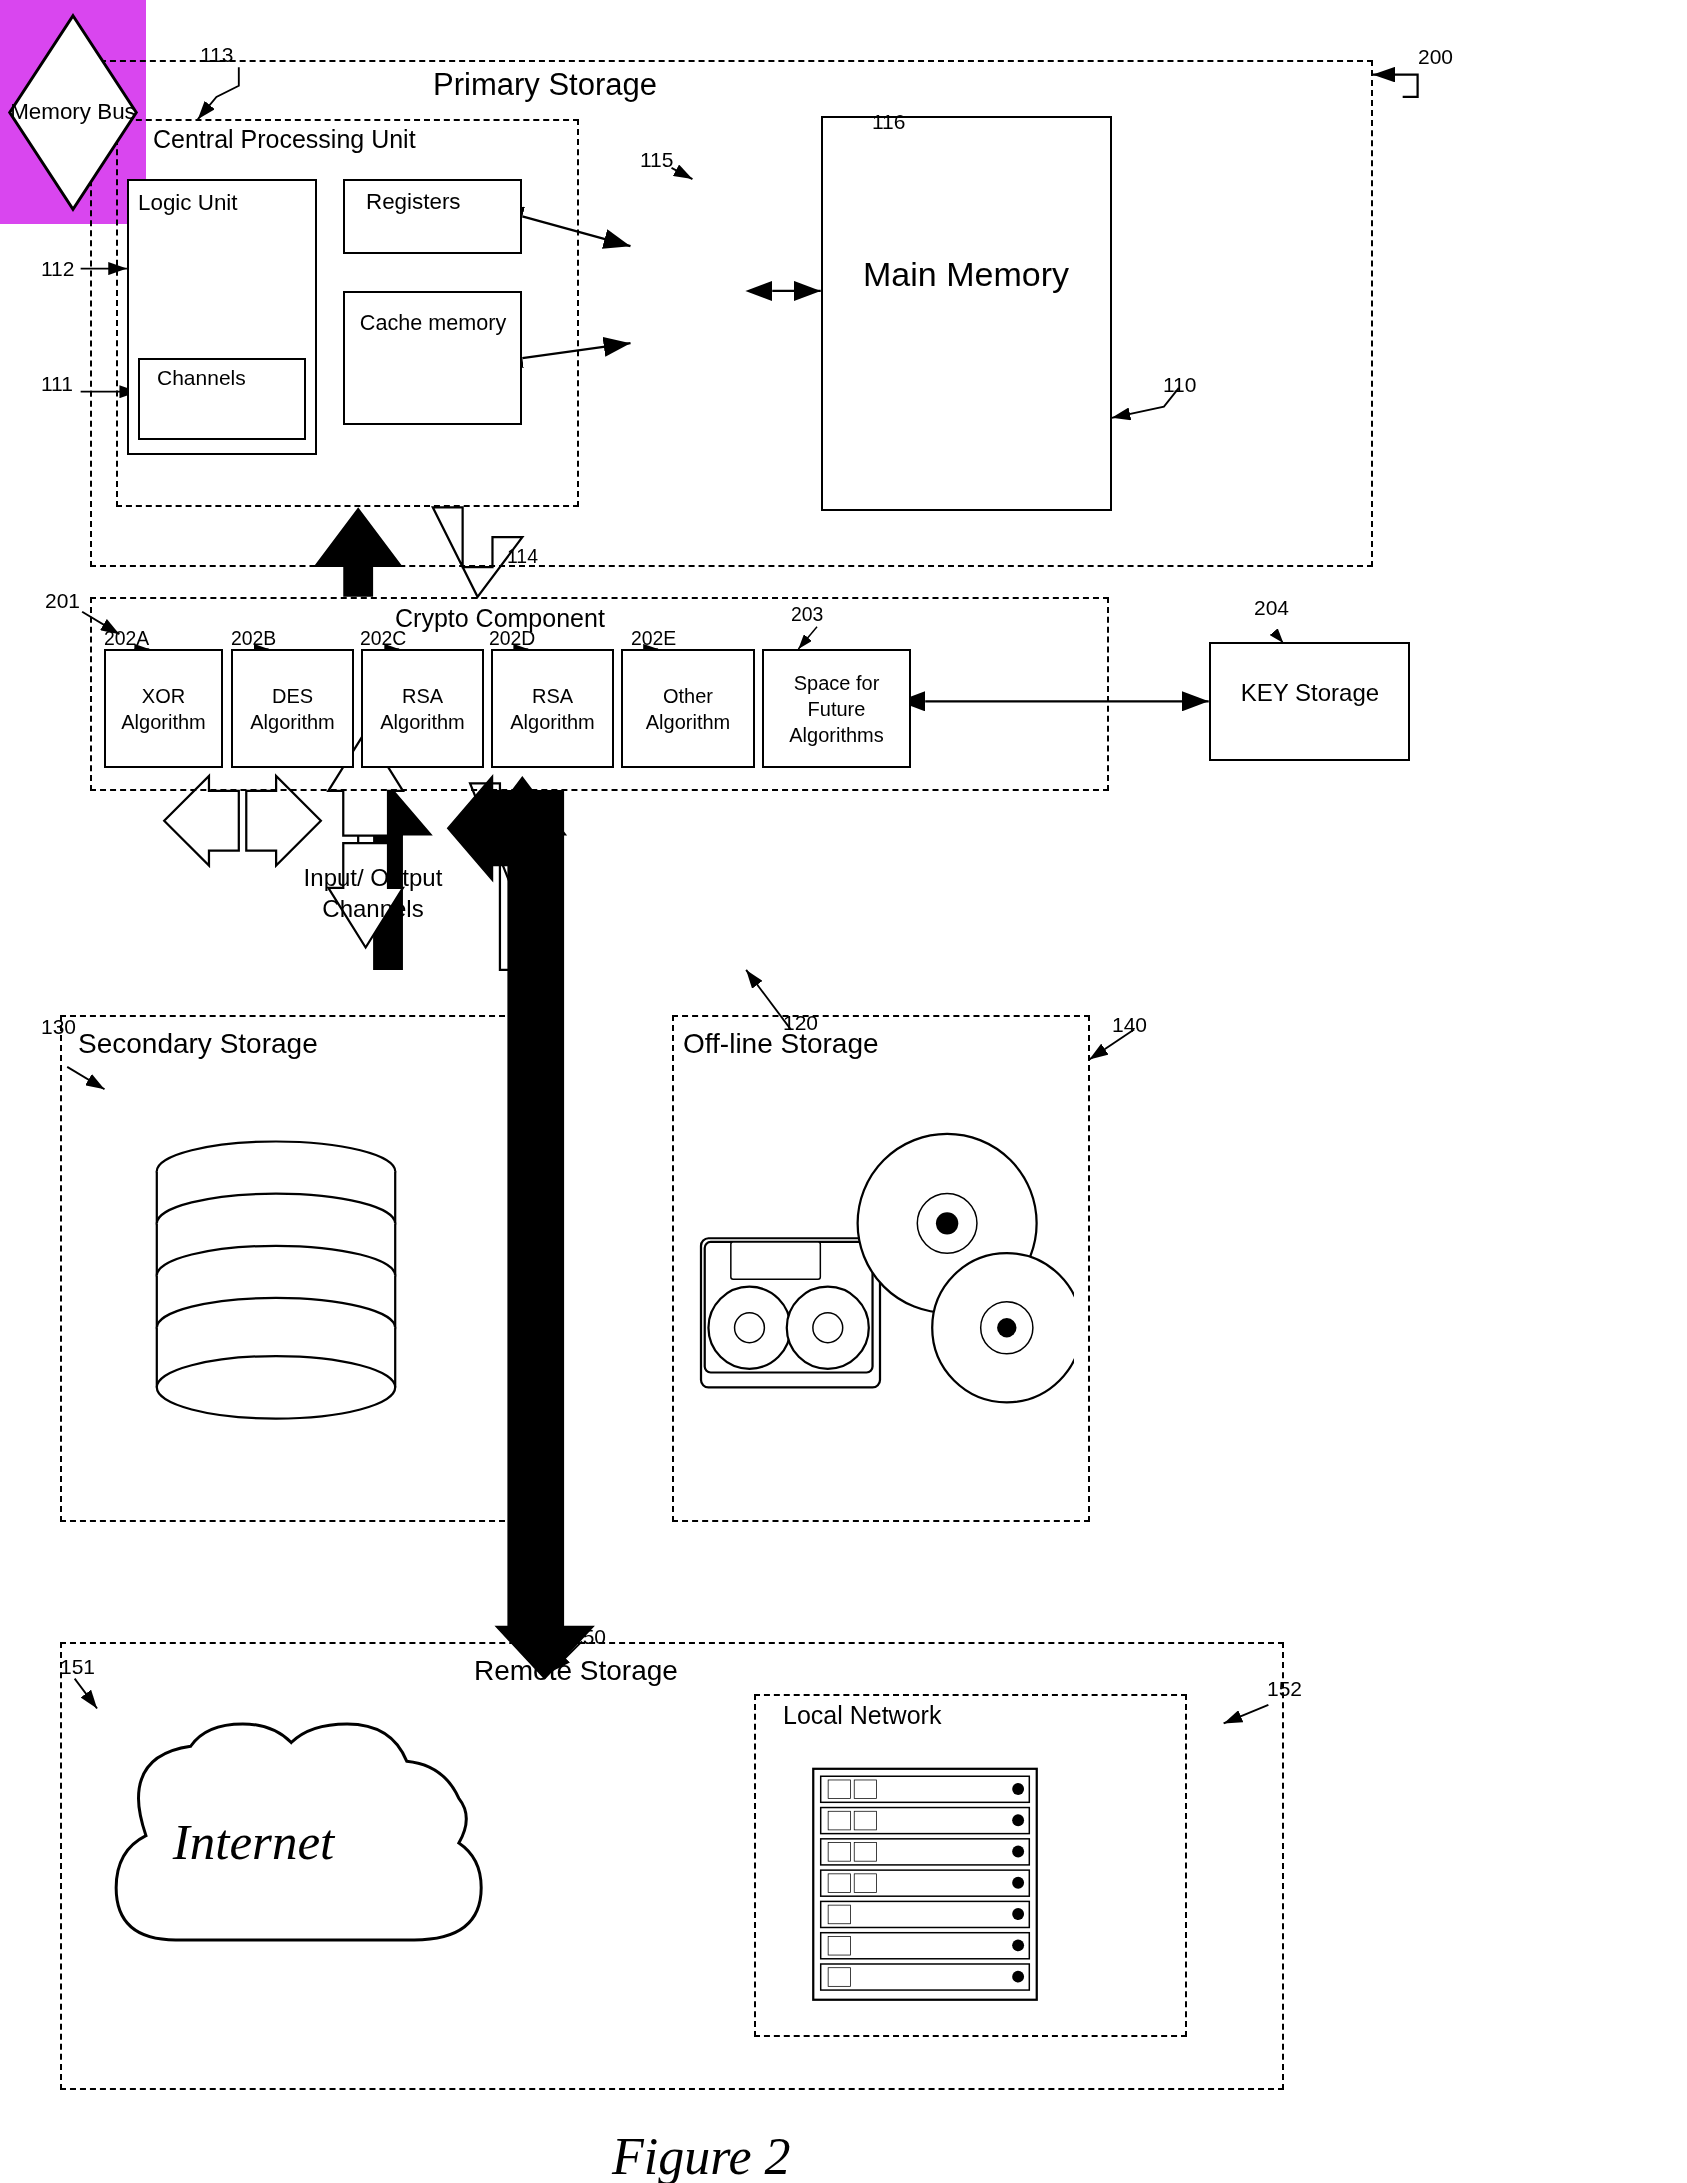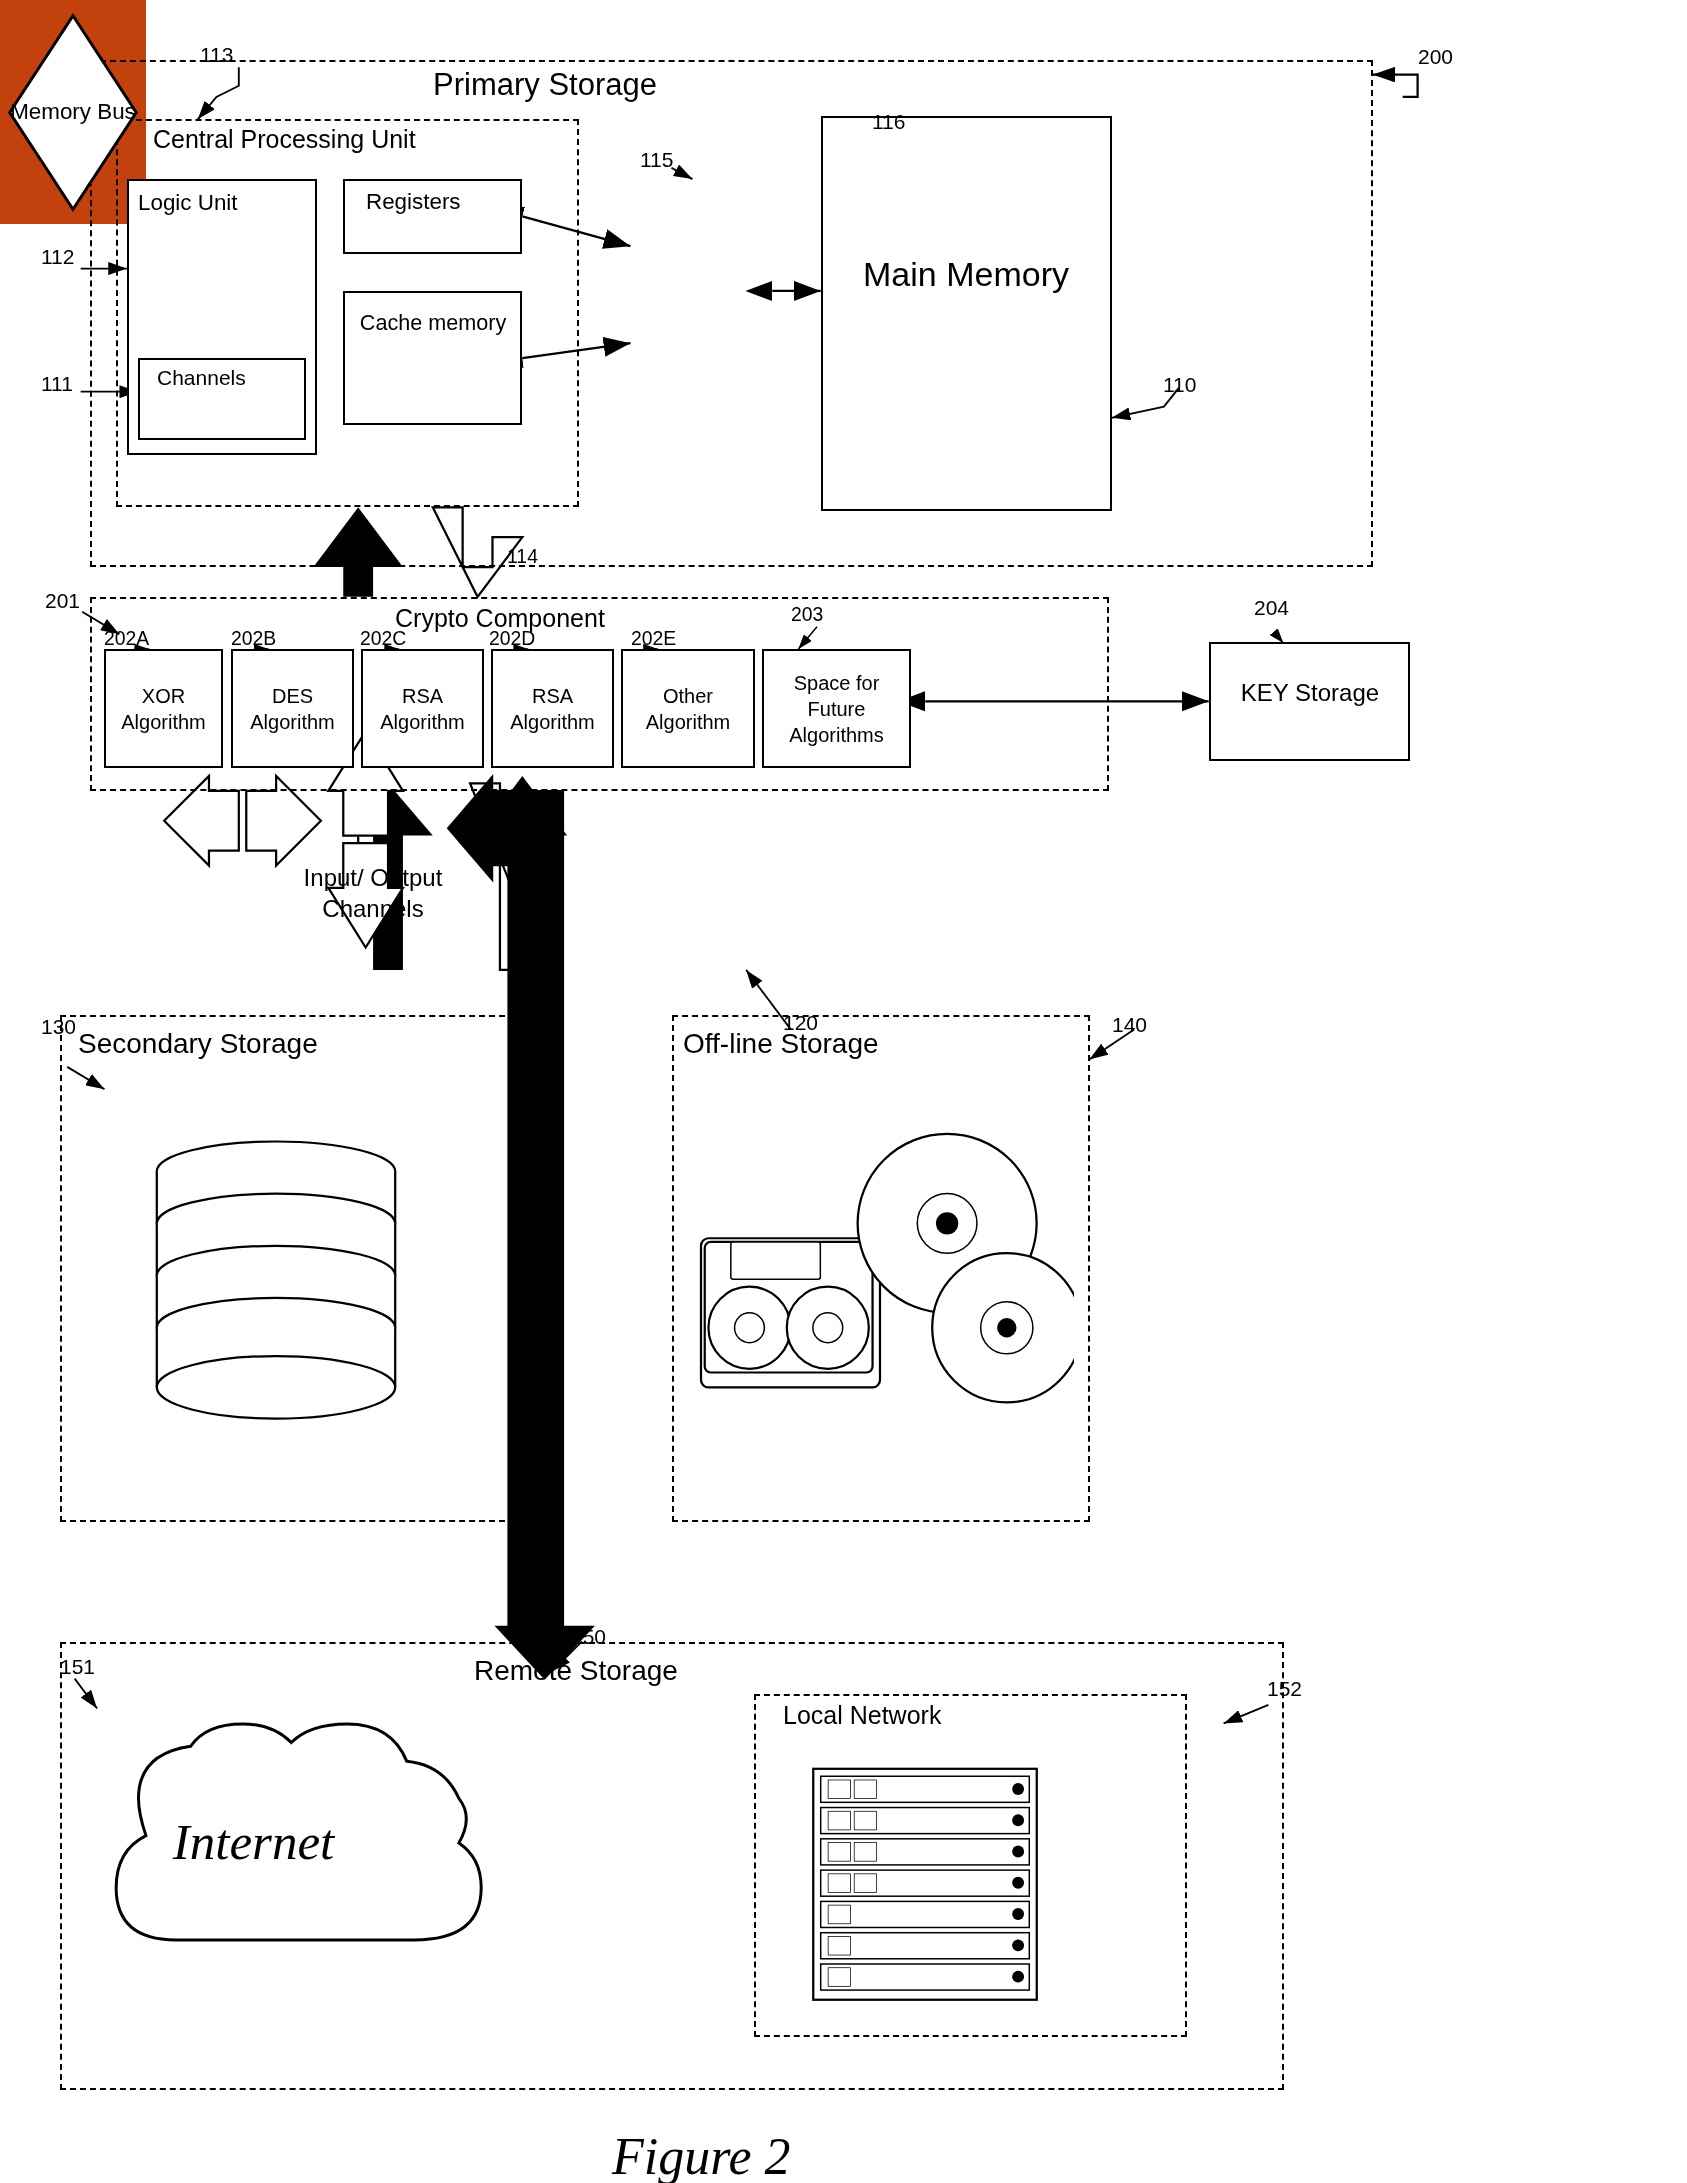--- a/index.html
+++ b/index.html
@@ -132,21 +132,21 @@
       text-align: center;
       width: 164px;
     }
 
     
     #membus-box {
       left: 627px;
       top: 179px;
       width: 146px;
       height: 224px;
-      background: #c2410c;
+      background: #d946ef;
       border: none;
       display: flex;
       align-items: center;
       justify-content: center;
     }
 
     .diamond-shape {
       width: 134px;
       height: 209px;
       position: relative;
@@ -454,21 +454,21 @@
 
   </svg>
 
   <span class="ref-label" style="left:1418px; top:45px;">200</span>
 
   <div class="dashed-box" id="primary-storage-box"></div>
   <span class="box-label" id="primary-storage-label">Primary Storage</span>
 
   <span class="ref-label" style="left:200px; top:43px;">113</span>
 
-  <span class="ref-label" style="left:41px; top:245px;">112</span>
+  <span class="ref-label" style="left:41px; top:257px;">112</span>
 
   <span class="ref-label" style="left:41px; top:372px;">111</span>
 
   <div class="dashed-box" id="cpu-box"></div>
   <span class="box-label" id="cpu-label">Central Processing Unit</span>
 
   <div class="solid-box" id="logic-unit-box"></div>
   <span class="box-label" id="logic-unit-label">Logic Unit</span>
 
   <div class="solid-box" id="microcode-box"></div>

